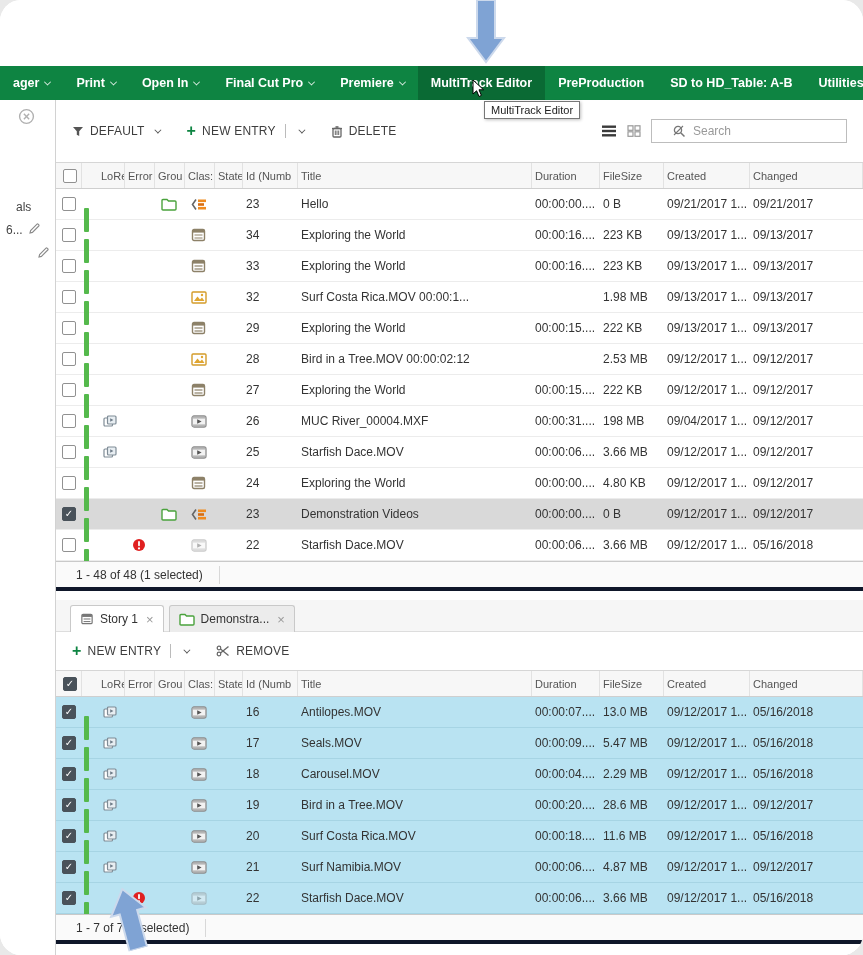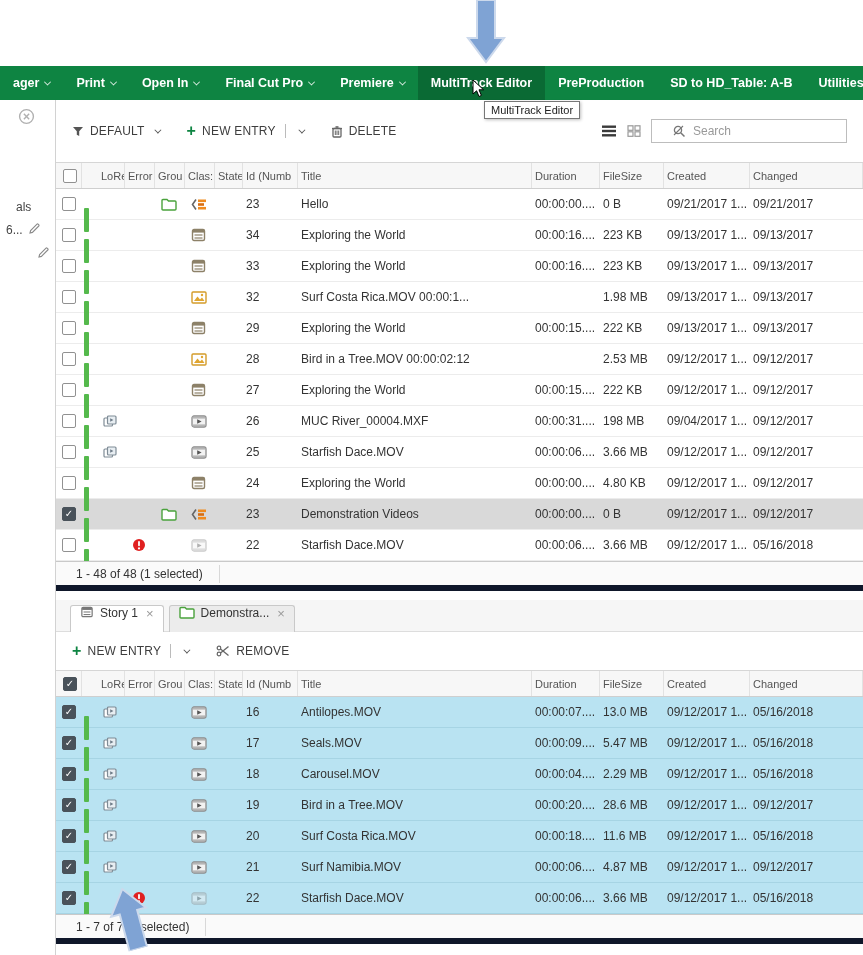--- a/index.html
+++ b/index.html
@@ -1,18 +1,18 @@
 <!DOCTYPE html>
 <html><head>
 <meta charset="utf-8">
 <style>
   * { box-sizing: border-box; }
   html,body { margin:0; padding:0; }
   body { font-family:"Liberation Sans","DejaVu Sans",sans-serif; background:#e9e9e9; }
-  .screen { position:relative; width:863px; height:955px; background:#fff; overflow:hidden; margin:0 auto; }
+  .screen { position:relative; width:863px; height:955px; background:#fff; overflow:hidden; margin:0 auto;border-radius:21px; }
 
   
   .topgap { height:66px; background:#fff; }
   .menubar { height:34px; background:#0e8442; display:flex; align-items:stretch; overflow:hidden; }
   .menu-item { display:flex; align-items:center; padding:0 13px; color:#fff; font-size:12.5px; font-weight:600;
                white-space:nowrap; cursor:pointer; }
   .menu-item.active { background:#0a6a34; }
   .mcaret { width:5px; height:5px; border-right:1.7px solid rgba(255,255,255,.85); border-bottom:1.7px solid rgba(255,255,255,.85);
             transform:rotate(45deg) translate(-1px,-1px); margin-left:6px; }
 
@@ -65,28 +65,28 @@
   .col-changed { flex:1 1 auto; padding-left:3px; }
   .icon-cell { justify-content:center; }
   .inbar { width:5px; height:24px; background:#55b94c; border-radius:1px; margin-left:2px; }
   .checkbox { width:14px; height:14px; border:1px solid #919191; border-radius:2px; background:#fff; display:flex;
               align-items:center; justify-content:center; font-size:10px; color:#fff; line-height:1; cursor:pointer; }
   .checkbox.checked { background:#49525a; border-color:#49525a; }
   .icon { display:inline-flex; align-items:center; }
   .icon.offline { opacity:.45; }
 
   
-  .statusbar { height:30px; background:#fafafa; border-top:1px solid #c9c9c9; border-bottom:6px solid #0f172a;
+  .statusbar { height:30px; background:#fafafa; border-top:1px solid #c9c9c9; border-bottom:4px solid #0f172a;
                display:flex; align-items:center; font-size:12px; color:#333; padding-left:20px; }
   .sb-divider { width:1px; height:18px; background:#d8d8d8; margin-left:16px; }
 
   
   .tabsrow { margin-top:9px; height:32px; display:flex; align-items:flex-end; padding-left:14px; gap:5px;
              border-bottom:1px solid #dddddd; background:#f6f6f6; }
-  .tab { display:flex; align-items:flex-start; gap:6px; height:27px; padding:0 9px; background:#fff; border:1px solid #c9c9c9;
+  .tab { display:flex; align-items:center; gap:6px; height:27px; padding:8px 9px; background:#fff; border:1px solid #c9c9c9;
          border-bottom:none; border-radius:3px 3px 0 0; font-size:12px; color:#333; position:relative; top:1px; cursor:pointer; }
   .tab.inactive { background:#ececec; }
   .tab-close { color:#9a9a9a; font-size:13px; margin-left:2px; cursor:pointer; }
 
   .bottomfill { flex:1; background:#fff; }
 
   
   .overlay { position:absolute; z-index:30; }
   .tooltip { position:absolute; z-index:40; left:484px; top:101px; background:#fff; border:1px solid #777;
              font-size:11px; color:#222; padding:2px 6px; box-shadow:1px 1px 3px rgba(0,0,0,.25); white-space:nowrap; }

